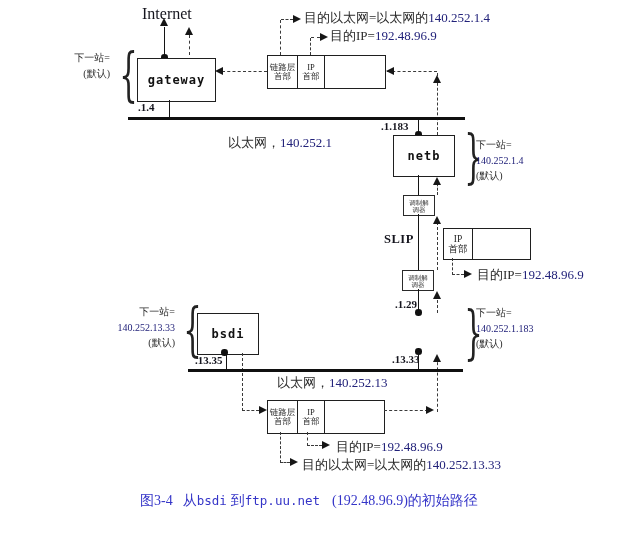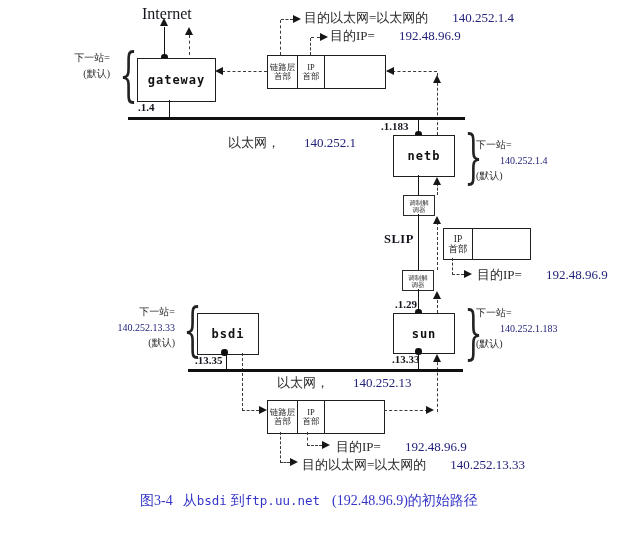--- a/index.html
+++ b/index.html
@@ -21,21 +21,21 @@
   .vdash{width:0;border-left:1.3px dashed #3a3a3a;}
   .hdash{height:0;border-top:1.3px dashed #3a3a3a;}
   
   .tri{width:0;height:0;}
   .tri.up{border-left:4.2px solid transparent;border-right:4.2px solid transparent;border-bottom:8.5px solid #161616;}
   .tri.right{border-top:4.2px solid transparent;border-bottom:4.2px solid transparent;border-left:8.5px solid #161616;}
   .tri.left{border-top:4.2px solid transparent;border-bottom:4.2px solid transparent;border-right:8.5px solid #161616;}
   .dot{width:6.5px;height:6.5px;background:#101010;border-radius:50%;}
   
   .cn{font-size:13px;color:#2b2b2b;white-space:nowrap;}
-  .num{color:#22227a;padding-left:24px;}
+  .num{color:#22227a;}
   .port{font-weight:bold;font-size:11px;color:#15151e;white-space:nowrap;}
   .nh{font-size:10px;line-height:15.5px;white-space:nowrap;color:#2b2b2b;}
   .brace{font-family:"DejaVu Serif",serif;font-size:58px;font-weight:400;color:#222;line-height:46px;transform:scaleX(0.5);transform-origin:center top;}
   .slip{font-weight:bold;font-size:12.5px;color:#15151e;letter-spacing:0.5px;}
   .inet{font-size:16px;color:#15151e;}
   .cap{font-size:14px;color:#3535c8;white-space:nowrap;}
   .cap .mono{font-family:"DejaVu Sans Mono","Liberation Mono",monospace;font-size:12.5px;}
 </style>
 </head>
 <body>
@@ -143,23 +143,20 @@
     <span>调制解</span>
     <span>调器</span>
   </div>
 
   <div class="abs vsolid" style="left:418px;top:289px;height:24px;"></div>
   <div class="abs vdash" style="left:437px;top:295px;height:18px;"></div>
   <div class="abs tri up" style="left:433px;top:291px;"></div>
 
   <div class="abs port" style="left:395px;top:298px;">.1.29</div>
   <div class="abs dot" style="left:415px;top:309px;"></div>
-  <div class="abs node" style="left:393px;top:313px;width:60px;height:39px;">
-    <span class="host">sun</span>
-  </div>
   <div class="abs brace" style="left:455px;top:310px;">}</div>
   <div class="abs nh" style="left:476px;top:305px;">
     <div>下一站=</div>
     <div class="num">140.252.1.183</div>
     <div>(默认)</div>
   </div>
   <div class="abs dot" style="left:415px;top:348px;"></div>
   <div class="abs port" style="left:392px;top:353px;">.13.33</div>
   <div class="abs vsolid" style="left:418px;top:352px;height:18px;"></div>
   <div class="abs vdash" style="left:437px;top:357px;height:55px;"></div>

